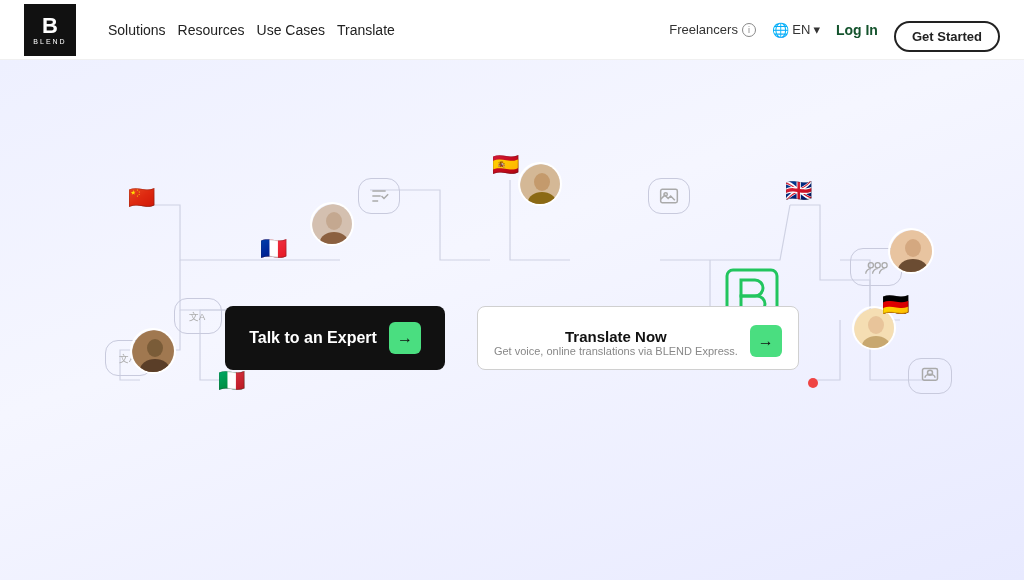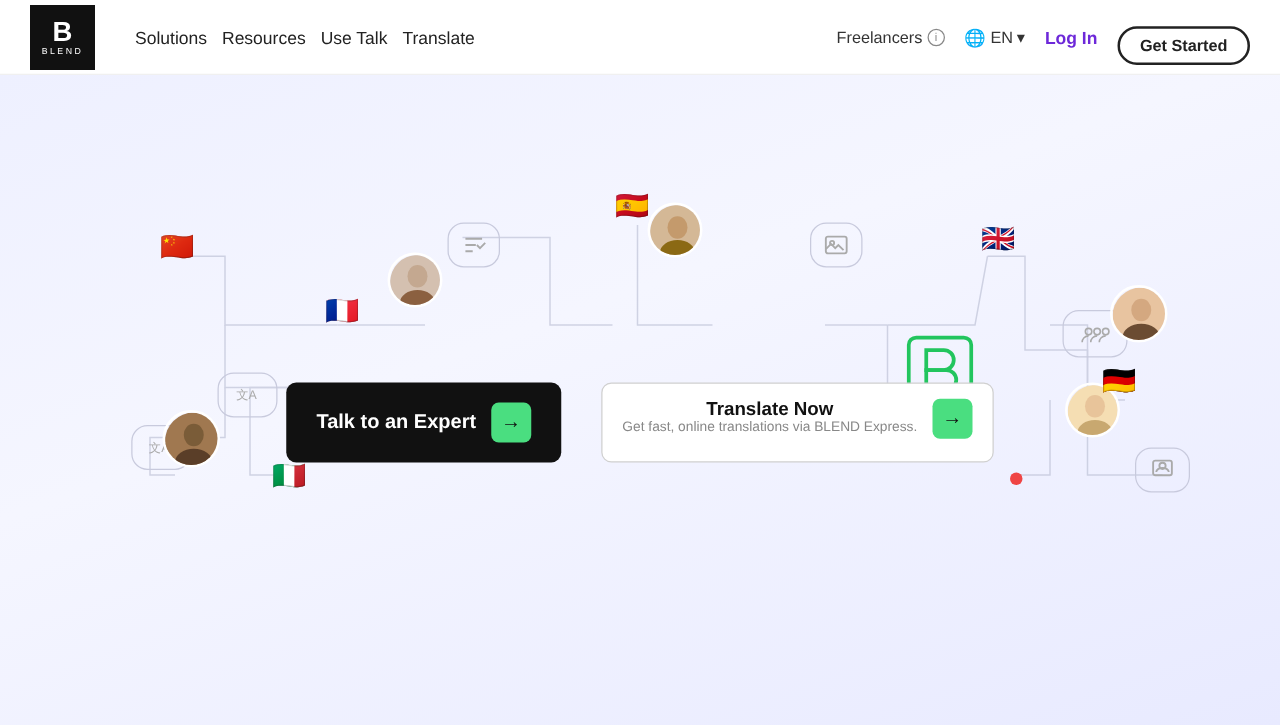--- a/index.html
+++ b/index.html
@@ -85,21 +85,21 @@
       display: flex;
       align-items: center;
       gap: 3px;
     }
     .globe-icon {
       font-size: 14px;
     }
     .nav-login {
       font-size: 14px;
       font-weight: 600;
-      color: #6d28d9;
+      color: #14532d;
       text-decoration: none;
       text-align: right;
     }
     .nav-get-started {
       font-size: 13px;
       font-weight: 600;
       color: #222;
       border: 2px solid #222;
       border-radius: 24px;
       padding: 6px 16px;
@@ -184,21 +184,21 @@
       border-radius: 6px;
       display: flex;
       align-items: center;
       justify-content: center;
       color: #111;
       font-size: 16px;
       font-weight: 900;
     }
     .cta-translate {
       display: flex;
-      align-items: flex-start;
+      align-items: flex-end;
       gap: 12px;
       background: #fff;
       color: #111;
       border: 1.5px solid #d0d0d0;
       border-radius: 8px;
       padding: 12px 16px;
       cursor: pointer;
     }
     .cta-translate-text .title {
       font-size: 15px;
@@ -266,21 +266,21 @@
 <body>
 
 <nav>
   <div class="logo-box">
     <span class="logo-b">B</span>
     <span class="logo-blend">BLEND</span>
   </div>
   <div class="nav-links">
     <a href="#">Solutions</a>
     <a href="#">Resources</a>
-    <a href="#">Use Talk</a>
+    <a href="#">Use Cases</a>
     <a href="#">Translate</a>
   </div>
   <div class="nav-right">
     <span class="nav-freelancers">
       <span>Freelancers</span>
       <span class="info-icon">i</span>
     </span>
     <span class="nav-lang">
       <span class="globe-icon">🌐</span>
       <span>EN</span>
@@ -416,18 +416,18 @@
 
 
   <div class="cta-row">
     <button class="cta-expert">
       <span>Talk to an Expert</span>
       <span class="cta-arrow-box">→</span>
     </button>
     <button class="cta-translate">
       <div class="cta-translate-text">
         <span class="title">Translate Now</span>
-        <span class="sub">Get fast, online translations via BLEND Express.</span>
+        <span class="sub">Get voice, online translations via BLEND Express.</span>
       </div>
       <span class="cta-translate-arrow">→</span>
     </button>
   </div>
 </div>
 
 </body></html>

